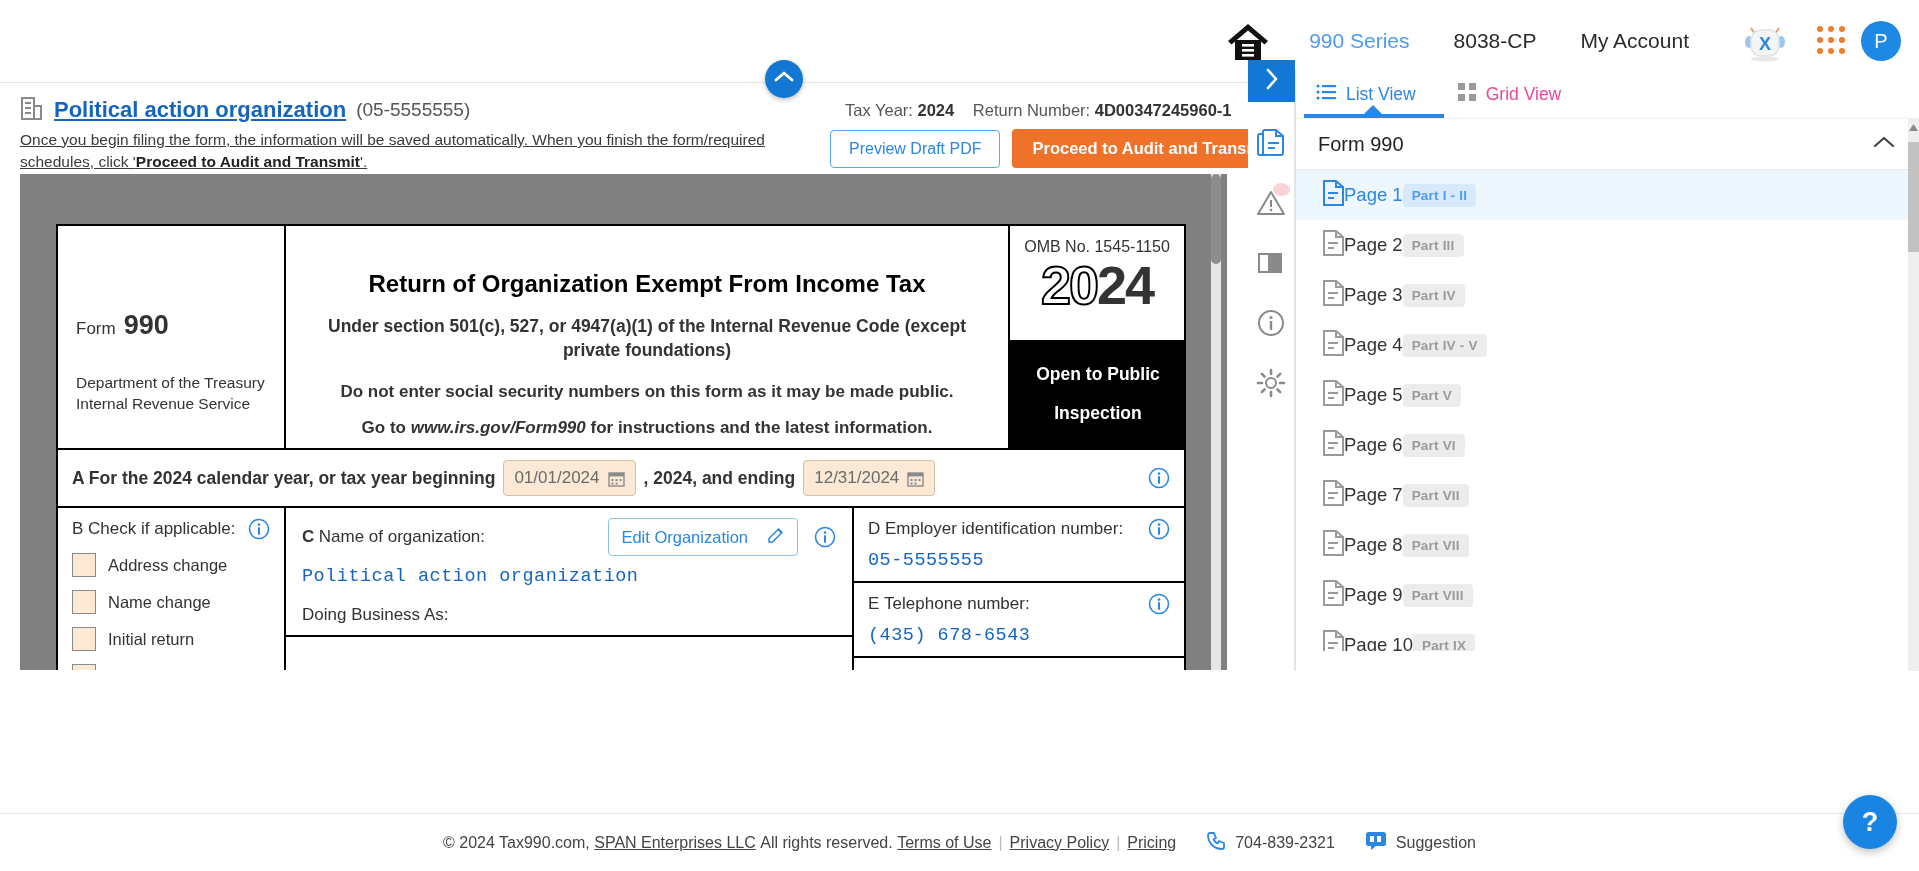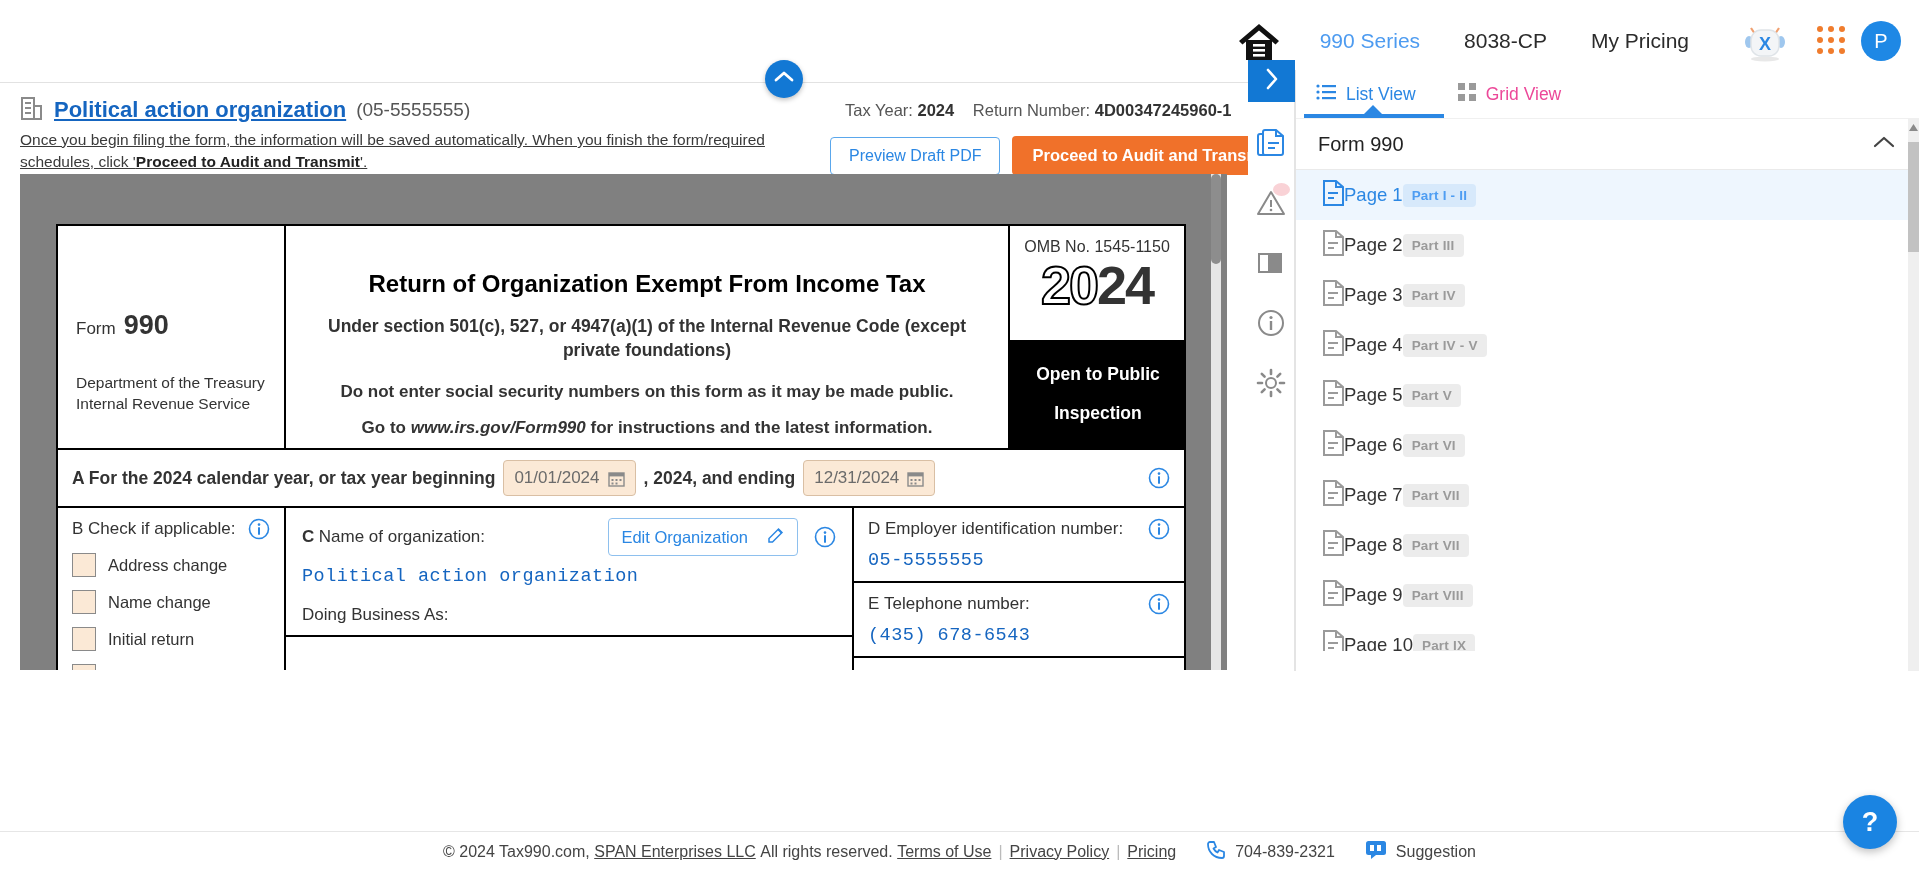--- a/index.html
+++ b/index.html
@@ -74,21 +74,21 @@
     box-shadow:0 2px 5px rgba(0,0,0,.25); cursor:pointer; z-index:6;
   }
 
   .meta{
     position:absolute; left:845px; top:18px; font-size:16.5px; color:#555;
     white-space:nowrap;
   }
   .meta b{ color:#333; }
   .meta span.sp{ display:inline-block; width:14px;}
 
-  .btnrow{ position:absolute; left:830px; top:53px; display:flex; gap:12px; align-items:center;}
+  .btnrow{ position:absolute; left:830px; top:46px; display:flex; gap:12px; align-items:center;}
   .btn-outline{
     border:1px solid #5aa7ec; color:#2b87e3; background:#fff; border-radius:4px;
     font-size:16px; padding:9px 18px; cursor:pointer; white-space:nowrap;
   }
   .btn-orange{
     background:#f0712a; color:#fff; border:none; border-radius:4px;
     font-size:16.5px; font-weight:bold; padding:10px 20px; cursor:pointer; white-space:nowrap;
   }
   .expand-btn{
     position:absolute; left:1248px; top:60px; width:47px; height:42px; background:#1278d4;
@@ -201,21 +201,21 @@
     font-size:13.5px; color:#9a9a9a; background:#ececec; border-radius:4px; padding:4px 9px;
     font-weight:bold; letter-spacing:.2px;
   }
   .prow.active .badge{ color:#4e9df2; background:#d7e9fb; }
   .rscroll{ position:absolute; right:0; top:118px; width:11px; height:553px; background:#efefef;}
   .rscroll .rthumb{ position:absolute; top:24px; left:0; width:11px; height:110px; background:#c2c2c2;}
   .rcap{ position:absolute; right:0; top:118px; width:11px; height:18px; display:flex;align-items:center;justify-content:center;}
 
   
   .footer{
-    position:absolute; left:0; bottom:0; width:1919px; height:40px; background:#fff;
+    position:absolute; left:0; bottom:0; width:1919px; height:58px; background:#fff;
     border-top:1px solid #e6e6e6; display:flex; align-items:center; justify-content:center;
     gap:0; font-size:16px; color:#444;
   }
   .footer a{ color:#444; text-decoration:underline; cursor:pointer;}
   .footer .sep{ margin:0 7px; color:#bbb;}
   .fitem{ display:flex; align-items:center; gap:9px; margin-left:30px;}
   .help-fab{
     position:absolute; right:22px; bottom:22px; width:54px; height:54px; border-radius:50%;
     background:#1a84e2; color:#fff; font-size:27px; font-weight:bold;
     display:flex; align-items:center; justify-content:center; cursor:pointer;
@@ -235,21 +235,21 @@
         <path d="M23 4 L43 21 L39.5 24.5 L23 10.5 L6.5 24.5 L3 21 Z" fill="#111"></path>
         <rect x="10" y="20" width="26" height="20" fill="#111"></rect>
         <rect x="17" y="24" width="12" height="2.6" fill="#fff"></rect>
         <rect x="17" y="29" width="12" height="2.6" fill="#fff"></rect>
         <rect x="17" y="34" width="12" height="2.6" fill="#fff"></rect>
       </svg>
     </span>
 
     <span class="nav-item active">990 Series</span>
     <span class="nav-item">8038-CP</span>
-    <span class="nav-item">My Pricing</span>
+    <span class="nav-item">My Account</span>
 
     <span class="bot-ico">
       <svg width="56" height="42" viewBox="0 0 56 42">
         <ellipse cx="28" cy="39" rx="14" ry="2.4" fill="#e8e8e8"></ellipse>
         <path d="M14 8 L18 14 M42 8 L38 14" stroke="#f0a070" stroke-width="2.2" fill="none"></path>
         <ellipse cx="12" cy="22" rx="4" ry="6" fill="#9fc7ee"></ellipse>
         <ellipse cx="44" cy="22" rx="4" ry="6" fill="#9fc7ee"></ellipse>
         <rect x="14" y="10" width="28" height="26" rx="10" fill="#f3f5f7" stroke="#dfe4e8" stroke-width="1.5"></rect>
         <text x="28" y="30" font-size="18" font-weight="bold" fill="#2b87e3" text-anchor="middle" font-family="Liberation Sans, sans-serif">X</text>
       </svg>

